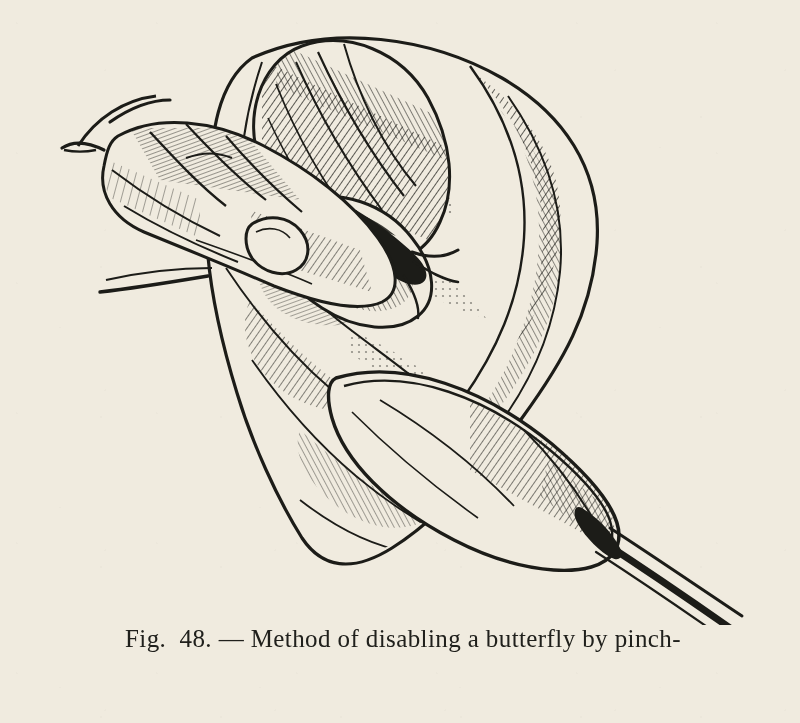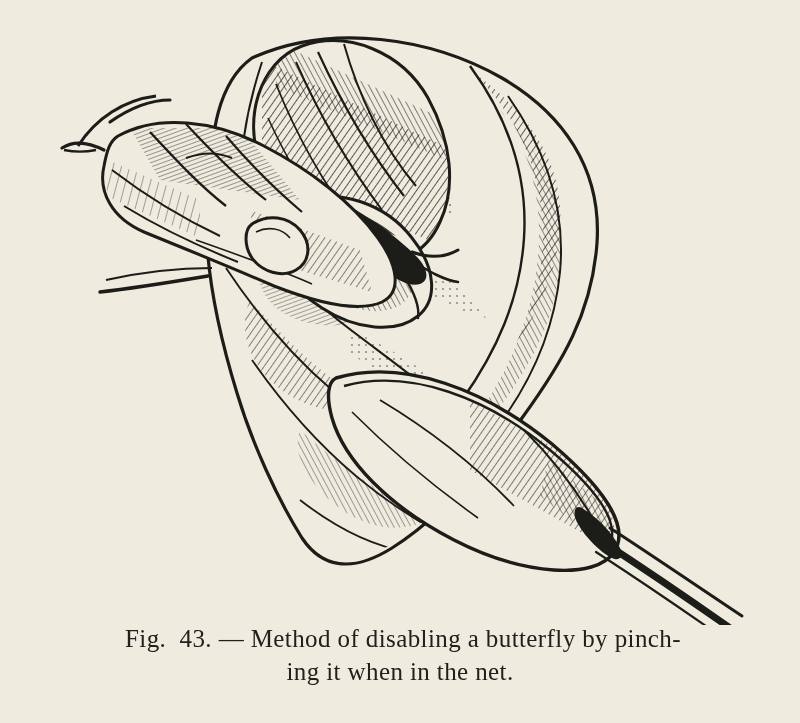--- a/index.html
+++ b/index.html
@@ -234,17 +234,16 @@
           <path d="M596,552 C636,578 686,612 726,640" fill="none" stroke="#1c1c18" stroke-width="2.2" stroke-linecap="round"></path>
           <path d="M582,508 C598,518 612,532 620,548 C624,556 620,562 612,558
                    C600,552 586,538 578,524 C572,514 574,504 582,508 Z" fill="#1c1c18"></path>
         </g>
 
       </g>
     </svg>
   </div>
 
   <div class="caption">
-    <div class="caption-line first">Fig.  43. — Method of disabling a butterfly by pinch-</div>
-    <div class="caption-line">ing it when in the net.</div>
+    <div class="caption-line first">Fig.  48. — Method of disabling a butterfly by pinch-</div>
   </div>
 
 </div>
 
 </body></html>

